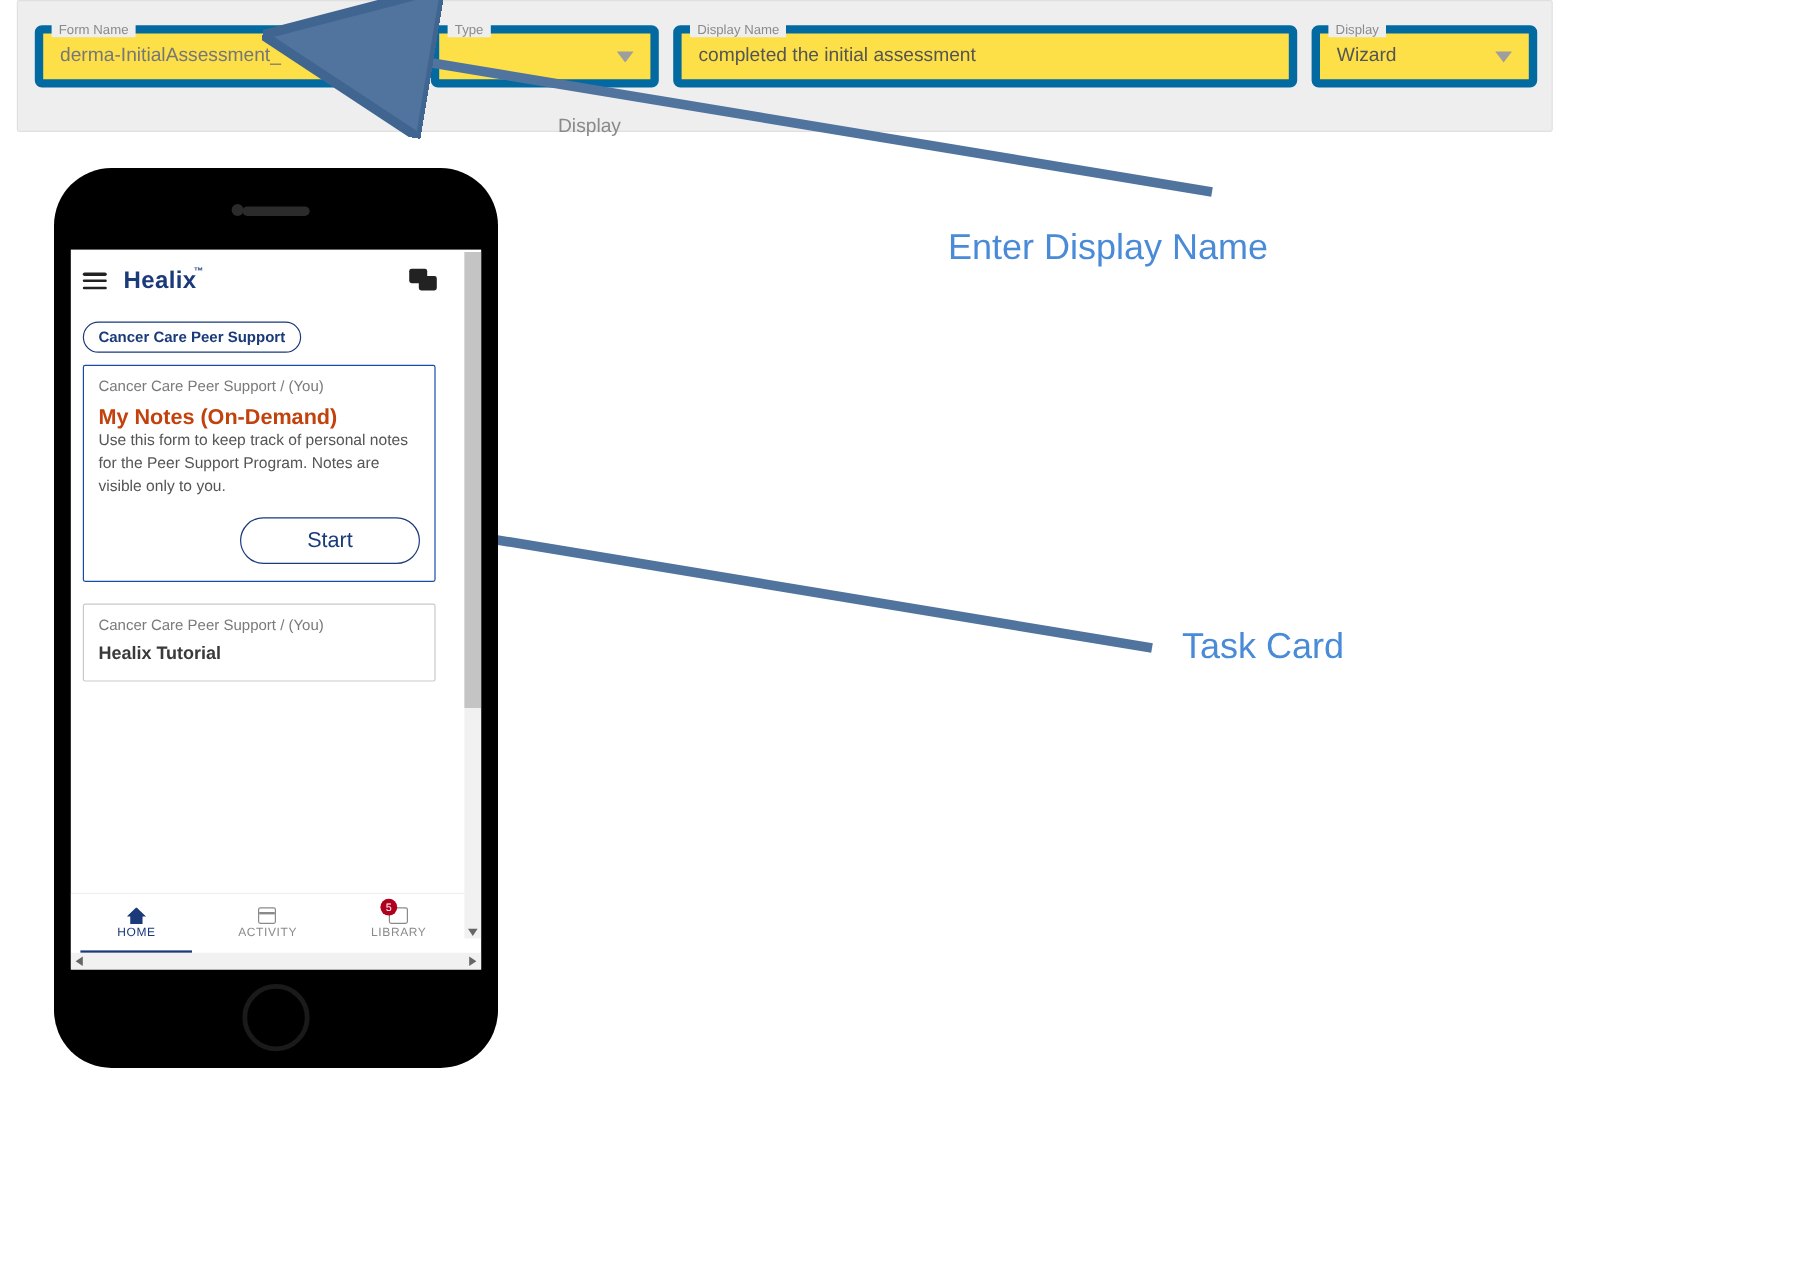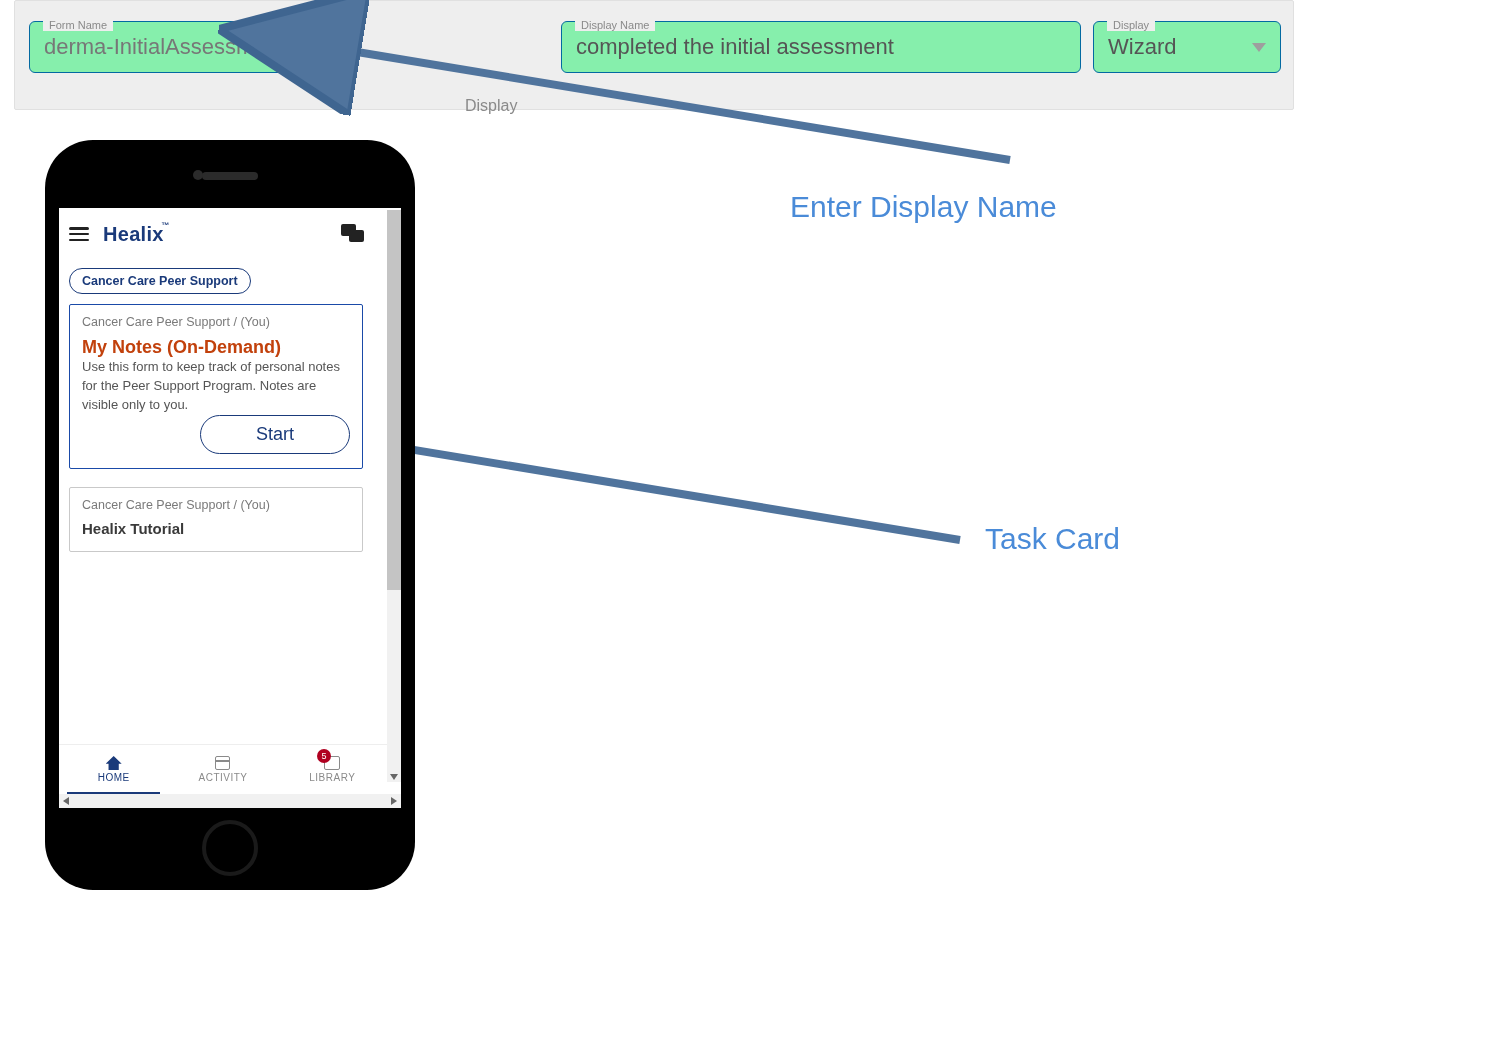--- a/index.html
+++ b/index.html
@@ -4,23 +4,23 @@
 <style>
   * { box-sizing: border-box; }
   html, body { margin:0; padding:0; width:1496px; height:1060px; font-family: Arial, Helvetica, sans-serif; background:#fff; }
   
   .form-bar {
     position:absolute; left:14px; top:0; width:1280px; height:110px;
     background:#eeeeee; border:1px solid #e0e0e0; border-radius:2px;
   }
   .field { position:absolute; }
   .field .box {
-    background:#86efac; border:1px solid #0369a1; border-radius:6px;
+    background:#fde047; border:7px solid #0369a1; border-radius:6px;
     height:52px; display:flex; align-items:center; padding:0 14px;
-    font-size:22px; color:#777;
+    font-size:16px; color:#777;
   }
   .field .lbl {
     position:absolute; top:-2px; left:14px; background:#eeeeee;
     padding:0 6px; font-size:11px; color:#8a8a8a;
   }
   .tri {
     width:0; height:0; border-left:7px solid transparent; border-right:7px solid transparent;
     border-top:9px solid #9e9e9e; margin-left:auto;
   }
   .status-lbl {
@@ -60,21 +60,21 @@
     border-radius:18px; padding:5px 12px; font-size:12.5px; font-weight:600;
   }
   .todo-title { margin-top:22px; font-size:22px; color:#2b2b2b; font-weight:500; }
   .card {
     margin-top:10px; border:1px solid #1a4aa8; border-radius:2px; padding:10px 12px 14px 12px;
   }
   .card .breadcrumb { font-size:12.5px; color:#7a7a7a; margin-bottom:8px; }
   .card .ctitle { font-size:18px; font-weight:700; color:#c2410c; }
   .card .cdesc  { font-size:13px; color:#555; line-height:1.45; }
   .start-btn {
-    margin-left:auto; display:block; width:150px; text-align:center;
+    margin-top:16px; margin-left:auto; display:block; width:150px; text-align:center;
     border:1.5px solid #1a3a7a; color:#1a3a7a; border-radius:22px; padding:8px 0;
     font-size:18px; background:#fff;
   }
   .card2 { margin-top:18px; border:1px solid #c9c9c9; border-radius:2px; padding:10px 12px 6px 12px; }
   .card2 .breadcrumb { font-size:12.5px; color:#7a7a7a; margin-bottom:8px; }
   .card2 .ctitle { font-size:15px; font-weight:700; color:#3a3a3a; margin-bottom:8px; }
   .card2 .cdesc  { font-size:13.5px; color:#555; line-height:1.45; }
   .bottom-nav {
     position:absolute; left:0; right:14px; bottom:14px; height:50px; background:#fff;
     display:flex; border-top:1px solid #eee;
@@ -93,20 +93,27 @@
 
 <div class="form-bar">
 
   <div class="field" style="left:14px; top:20px; width:320px;">
     <div class="box">
       <span>derma-InitialAssessment_</span>
     </div>
     <div class="lbl">Form Name</div>
   </div>
 
+  <div class="field" style="left:344px; top:20px; width:190px;">
+    <div class="box">
+      <span></span>
+      <span class="tri"></span>
+    </div>
+    <div class="lbl">Type</div>
+  </div>
 
   <div class="field" style="left:546px; top:20px; width:520px;">
     <div class="box" style="color:#555;">
       <span>completed the initial assessment</span>
     </div>
     <div class="lbl">Display Name</div>
   </div>
 
   <div class="field" style="left:1078px; top:20px; width:188px;">
     <div class="box" style="color:#555;justify-content:flex-end;">

